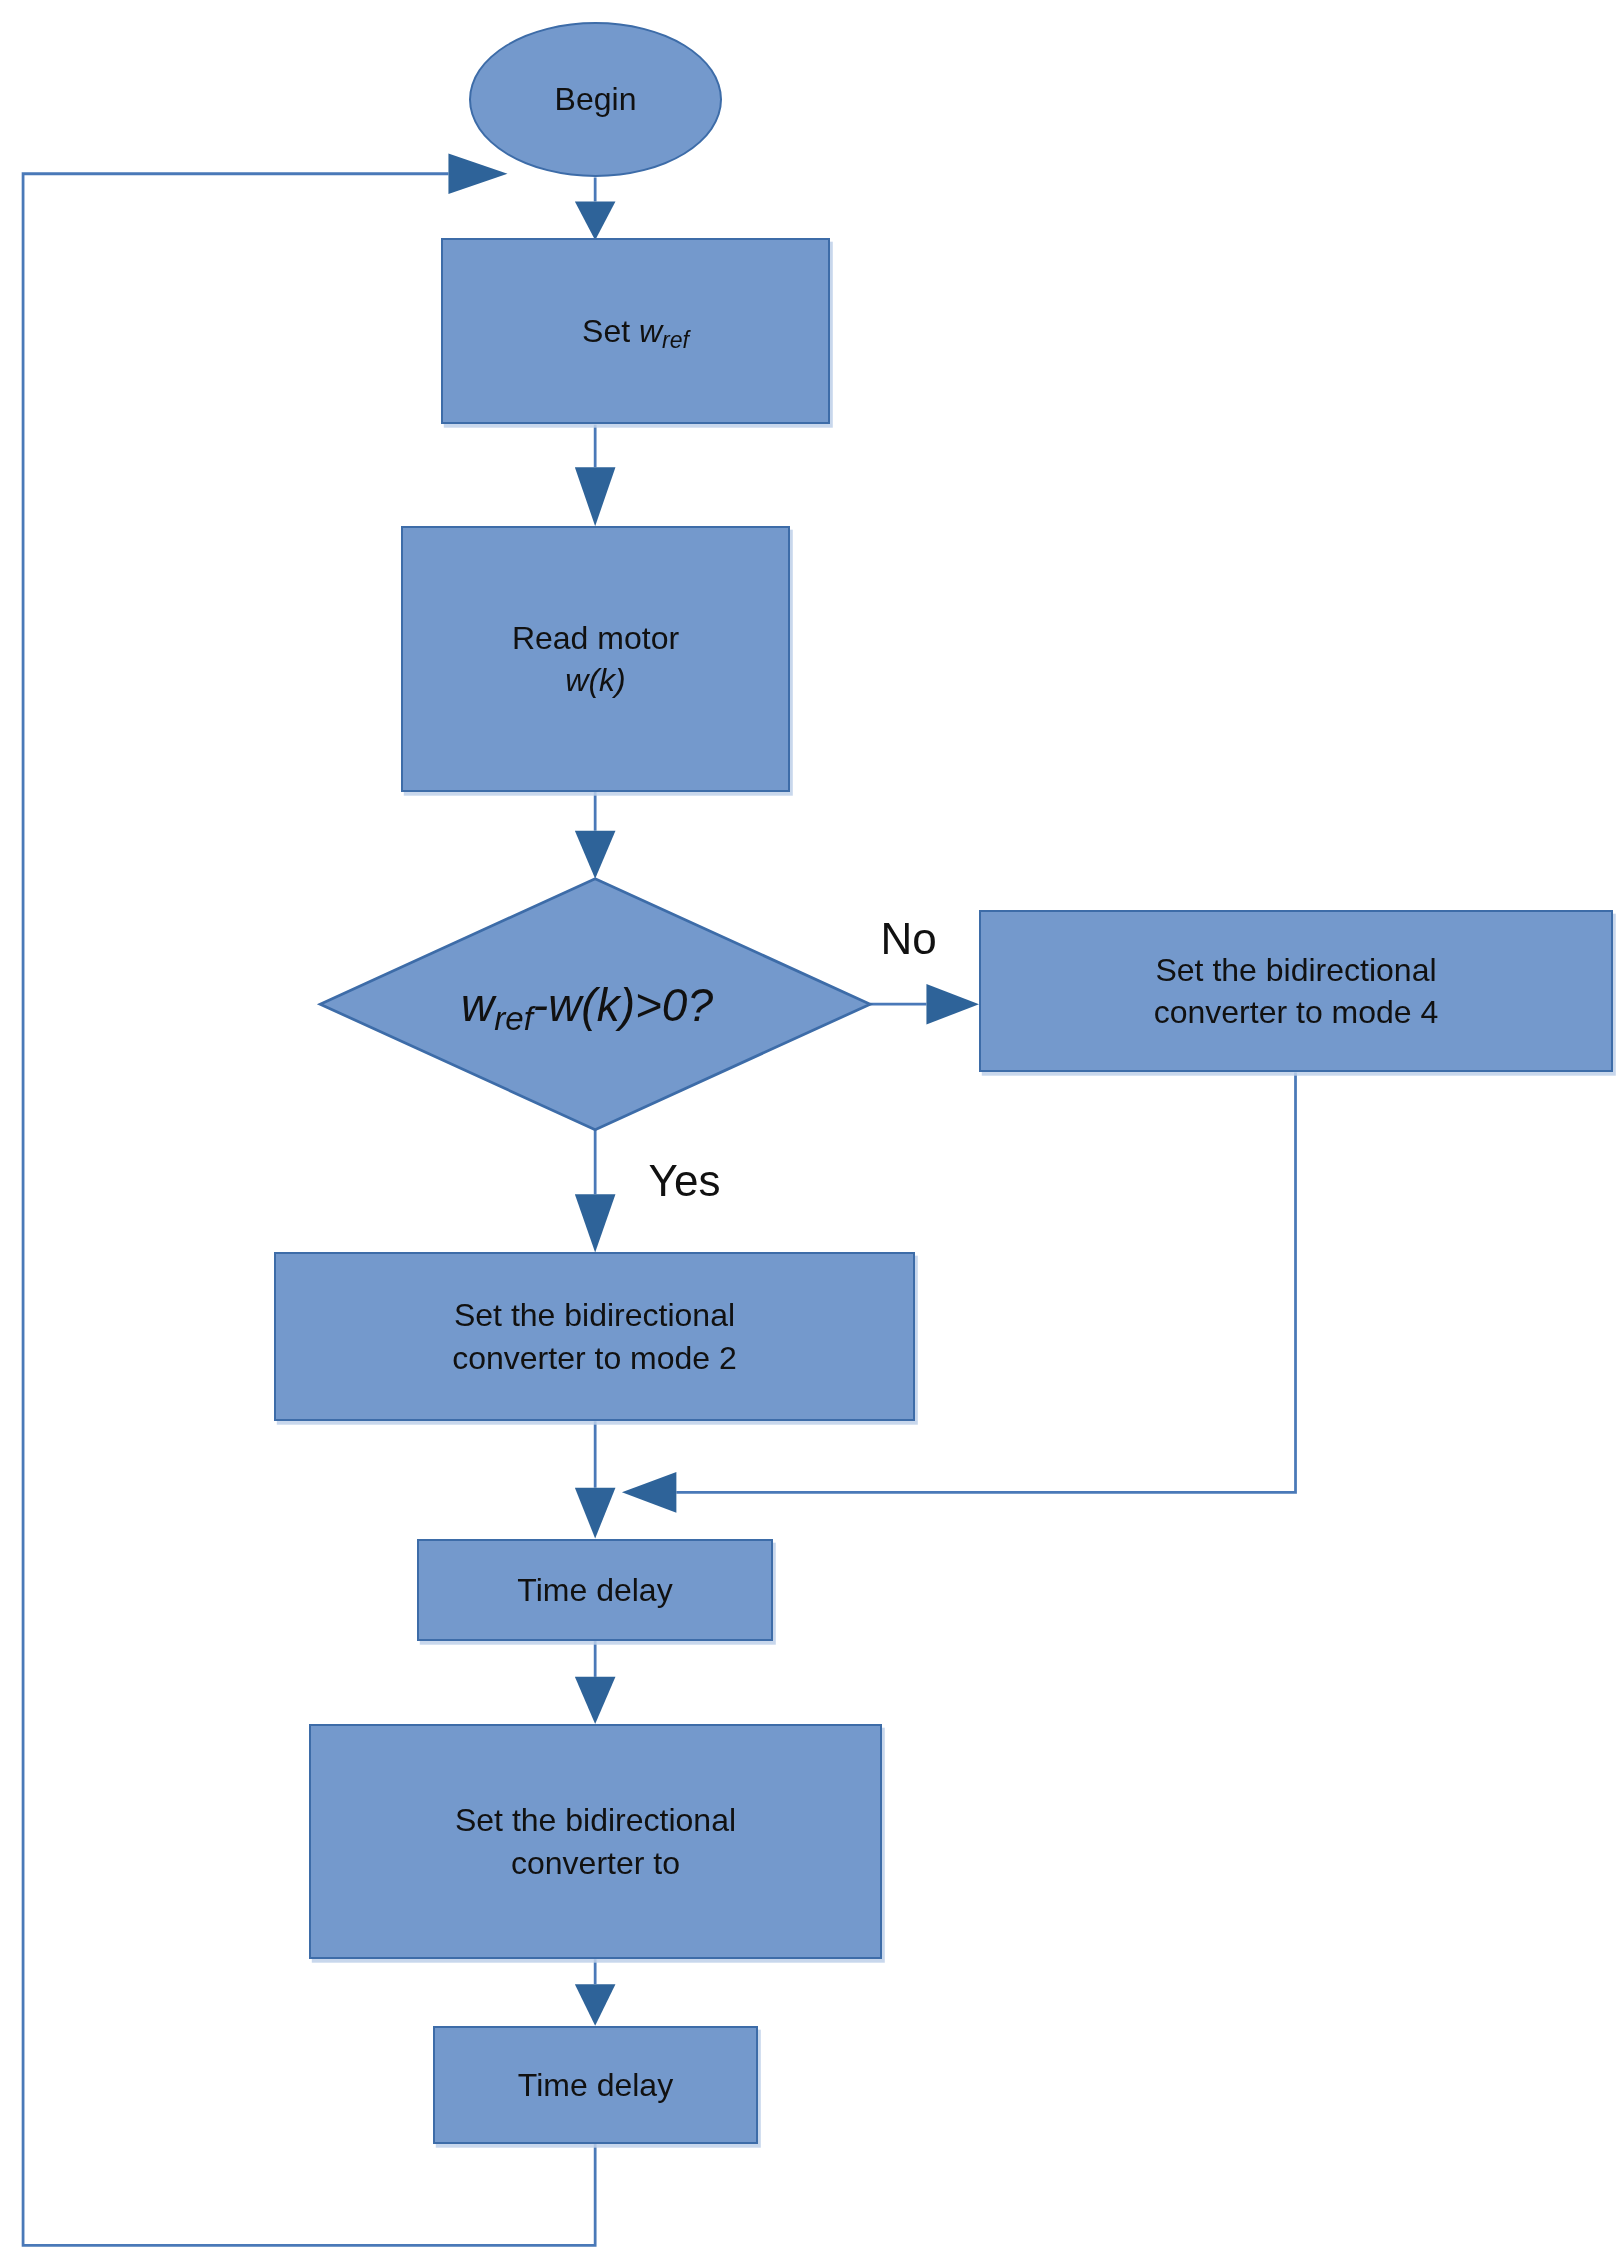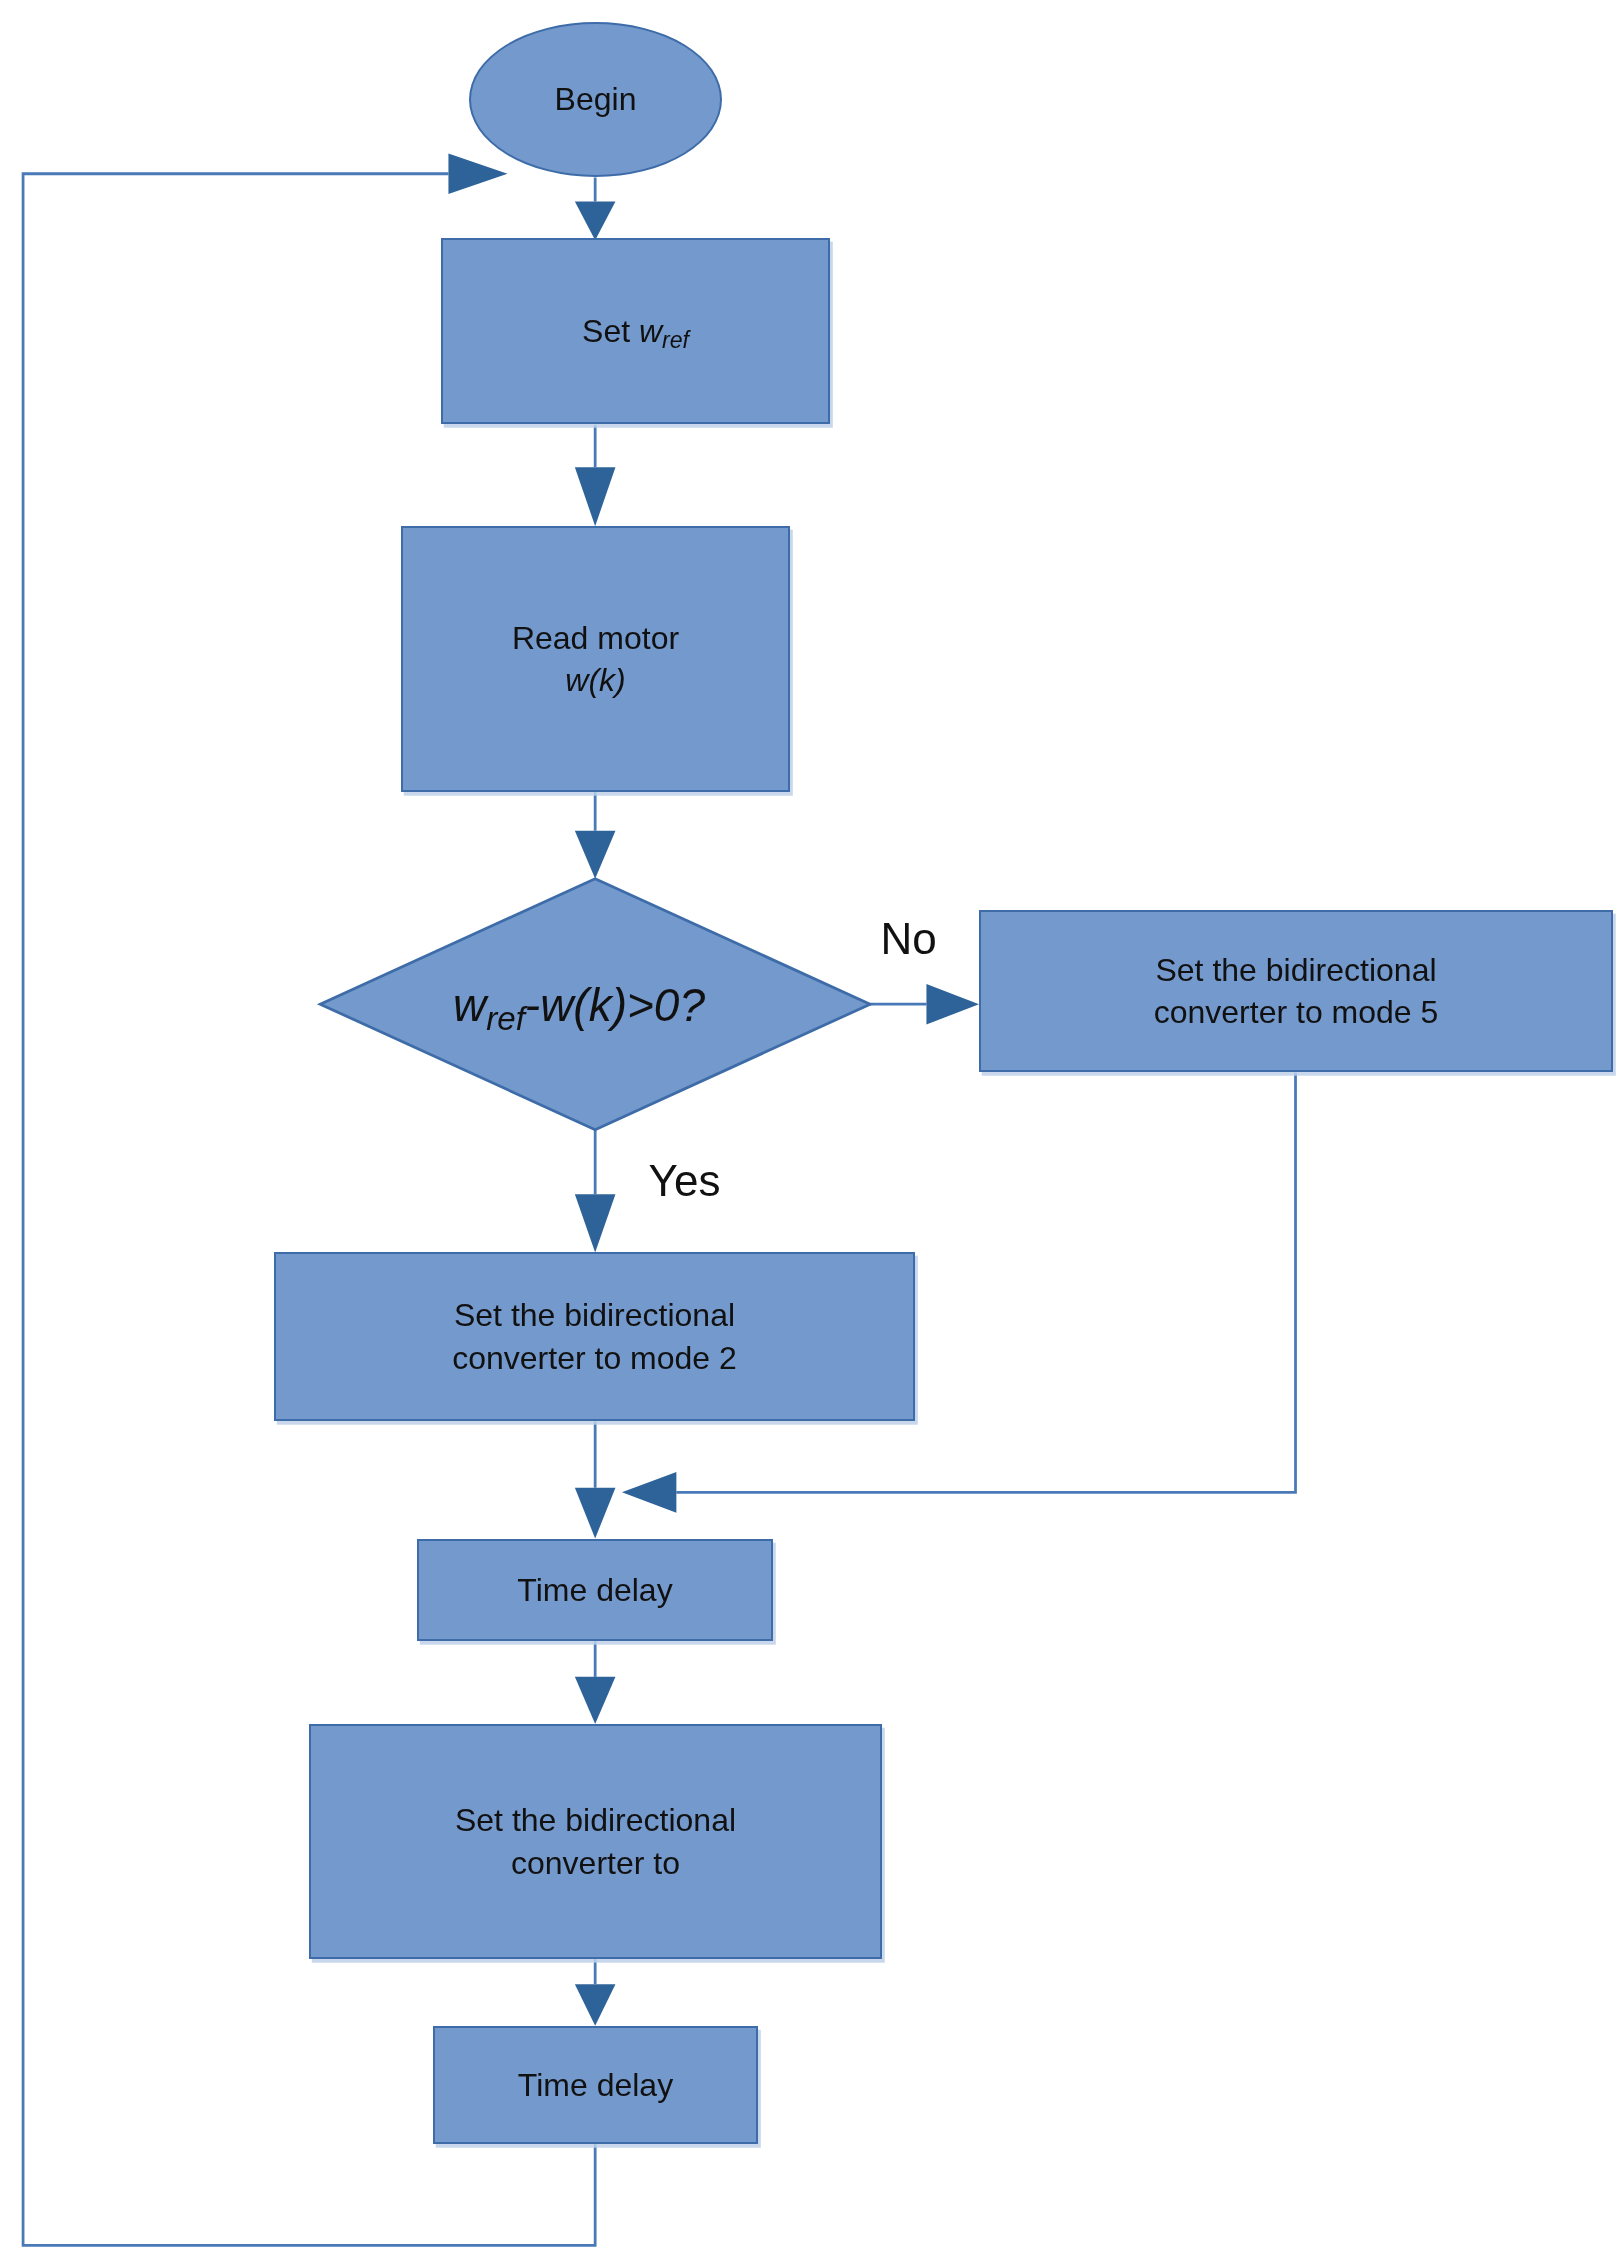--- a/index.html
+++ b/index.html
@@ -83,32 +83,32 @@
 </div>
 
 <div class="node" style="left:401px;top:526px;width:389px;height:266px;">
   <span>Read motor</span>
   <span class="math">w(k)</span>
 </div>
 
 <svg style="position:absolute;left:0;top:0;" width="1624" height="2264" viewBox="0 0 1760 2453">
   <polygon points="645,952 943,1088 645,1224 347,1088" style="fill:var(--node-fill);stroke:var(--node-border);stroke-width:3px;"></polygon>
 </svg>
-<div class="diamond-label" style="left:304px;top:879px;width:550px;height:251px;">
+<div class="diamond-label" style="left:312px;top:879px;width:550px;height:251px;">
   <span>
     <span>w</span><sub>ref</sub><span>-w(k)&gt;0?</span>
   </span>
 </div>
 
 <div class="edge-label" style="left:844px;top:914px;">No</div>
 <div class="edge-label" style="left:620px;top:1156px;">Yes</div>
 
 <div class="node" style="left:979px;top:910px;width:634px;height:162px;">
   <span>Set the bidirectional</span>
-  <span>converter to mode 5</span>
+  <span>converter to mode 4</span>
 </div>
 
 <div class="node" style="left:274px;top:1252px;width:641px;height:169px;">
   <span>Set the bidirectional</span>
   <span>converter to mode 2</span>
 </div>
 
 <div class="node" style="left:417px;top:1539px;width:356px;height:102px;">
   <span>Time delay</span>
 </div>

